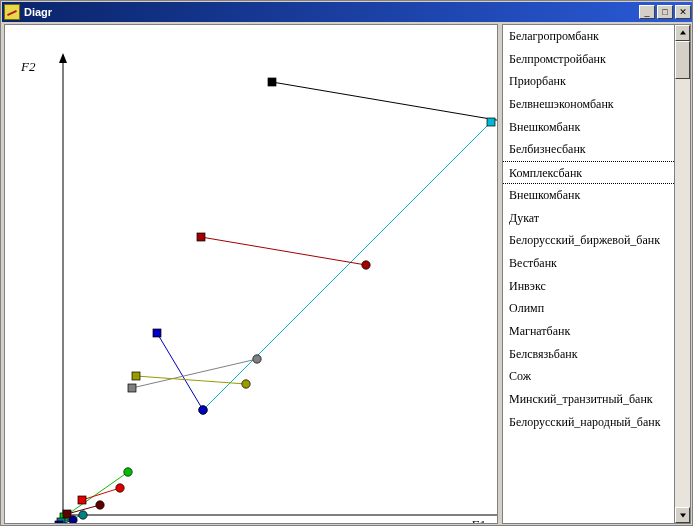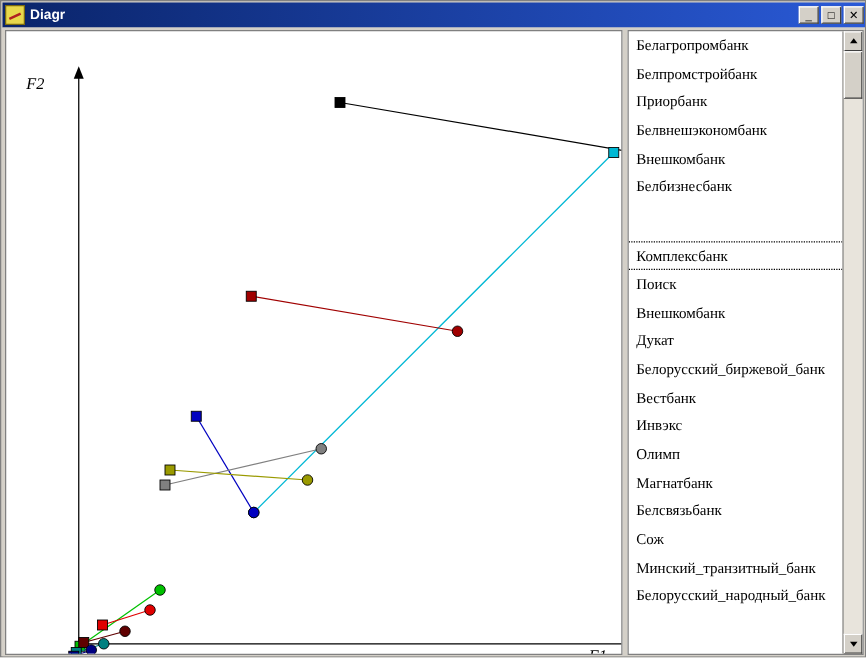--- a/index.html
+++ b/index.html
@@ -128,21 +128,20 @@
     font-family: "Liberation Serif", serif;
     font-size: 12px;
     color: #000000;
     white-space: nowrap;
     overflow: hidden;
     box-sizing: border-box;
   }
   .list-item.selected {
     border-top: 1px dotted #000;
     border-bottom: 1px dotted #000;
-    margin-top: 32px;
   }
   
   #list-scrollbar {
     width: 16px;
     background: #d4d0c8;
     display: flex;
     flex-direction: column;
     border-left: 1px solid #808080;
     box-sizing: border-box;
   }
@@ -267,21 +266,20 @@
 
     <div id="list-panel">
       <ul id="list-items">
           <li class="list-item">Белагропромбанк</li>
           <li class="list-item">Белпромстройбанк</li>
           <li class="list-item">Приорбанк</li>
           <li class="list-item">Белвнешэкономбанк</li>
           <li class="list-item">Внешкомбанк</li>
           <li class="list-item">Белбизнесбанк</li>
           <li class="list-item selected">Комплексбанк</li>
-          <li class="list-item">Поиск</li>
           <li class="list-item">Внешкомбанк</li>
           <li class="list-item">Дукат</li>
           <li class="list-item">Белорусский_биржевой_банк</li>
           <li class="list-item">Вестбанк</li>
           <li class="list-item">Инвэкс</li>
           <li class="list-item">Олимп</li>
           <li class="list-item">Магнатбанк</li>
           <li class="list-item">Белсвязьбанк</li>
           <li class="list-item">Сож</li>
           <li class="list-item">Минский_транзитный_банк</li>

